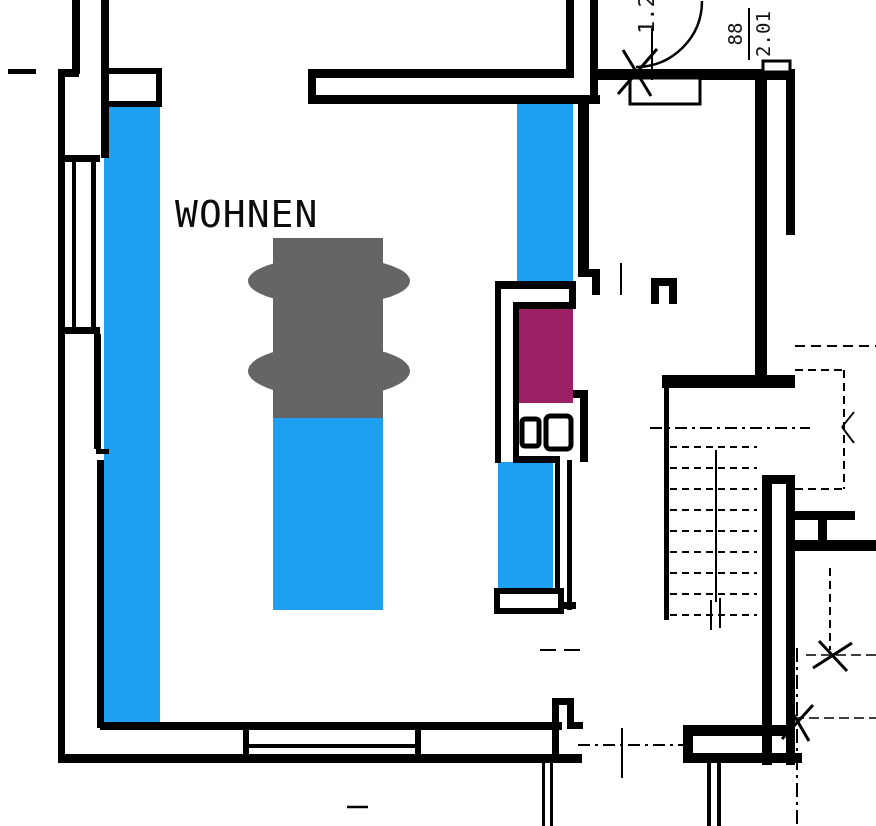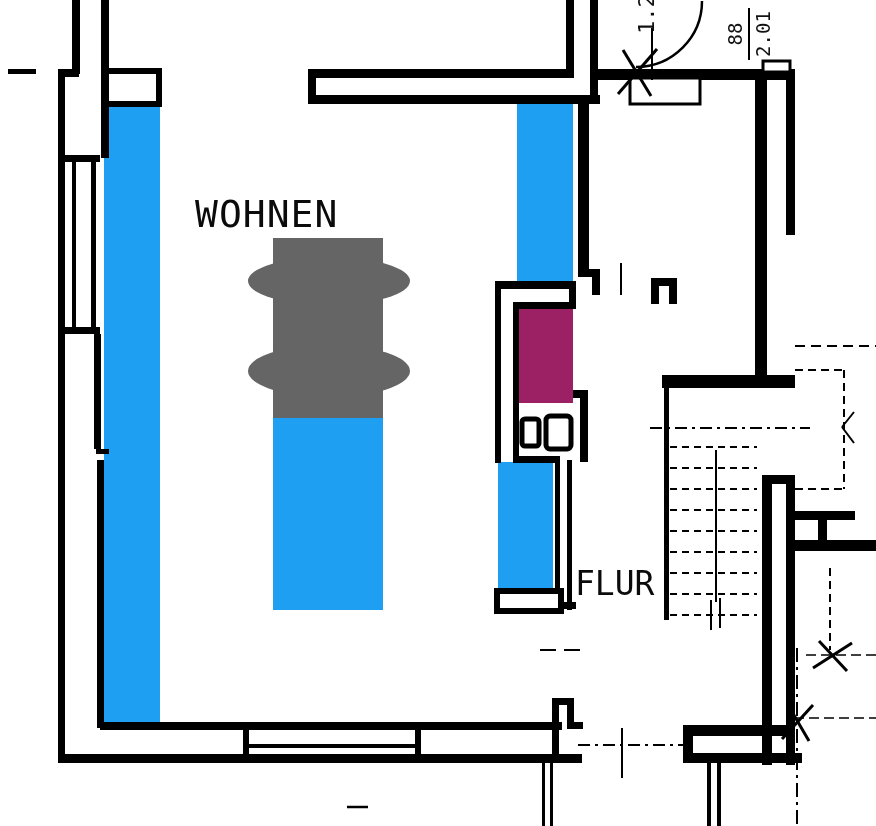--- a/index.html
+++ b/index.html
@@ -5,21 +5,21 @@
   html,body{margin:0;padding:0;background:#fff;}
   .plan{position:relative;width:876px;height:826px;background:#fff;overflow:hidden;
         font-family:"DejaVu Sans Mono", monospace;}
   .plan *{box-sizing:border-box;}
   .overlay{position:absolute;}
   .ellipse{position:absolute;border-radius:50%;}
   svg.linework{position:absolute;left:0;top:0;z-index:5;pointer-events:none;}
   .overlays{position:absolute;left:0;top:0;width:100%;height:100%;z-index:2;}
   .labels{position:absolute;left:0;top:0;width:100%;height:100%;z-index:8;}
   .room-label{position:absolute;color:#0b0b0b;white-space:nowrap;}
-  .lbl-wohnen{left:175px;top:192px;font-size:38px;letter-spacing:1px;margin-left:20px;}
+  .lbl-wohnen{left:175px;top:192px;font-size:38px;letter-spacing:1px;}
   .lbl-bad{left:633px;top:190px;font-size:38px;letter-spacing:2px;}
   .lbl-flur{left:575px;top:564px;font-size:33px;letter-spacing:0px;}
   .dim-12{position:absolute;left:617px;top:-4px;width:60px;height:36px;line-height:36px;
           transform:rotate(-90deg);font-size:22px;text-align:center;color:#111;}
   .dim-fraction{position:absolute;left:724px;top:6px;width:52px;height:56px;
           transform:rotate(-90deg);font-size:19px;text-align:center;color:#111;}
   .dim-fraction .num{display:block;line-height:26px;border-bottom:2px solid #000;}
   .dim-fraction .den{display:block;line-height:26px;}
 </style>
 </head>
@@ -178,21 +178,20 @@
       <line x1="797" y1="648" x2="797" y2="826" stroke-width="2" stroke-dasharray="14 5 3 5"></line>
       <line x1="578" y1="745" x2="683" y2="745" stroke-width="2" stroke-dasharray="12 5 3 5"></line>
       <line x1="622" y1="728" x2="622" y2="778" stroke-width="2"></line>
       <line x1="540" y1="650" x2="588" y2="650" stroke-width="2" stroke-dasharray="16 8"></line>
       <line x1="347" y1="807" x2="368" y2="807" stroke-width="2.5"></line>
     </g>
   </svg>
 
   <div class="labels">
     <div class="room-label lbl-wohnen">WOHNEN</div>
-    <div class="room-label lbl-flur">FLUR</div>
 
     <div class="dim-12">1.2</div>
 
     <div class="dim-fraction">
       <span class="num">88</span>
       <span class="den">2.01</span>
     </div>
   </div>
 </div>
 

